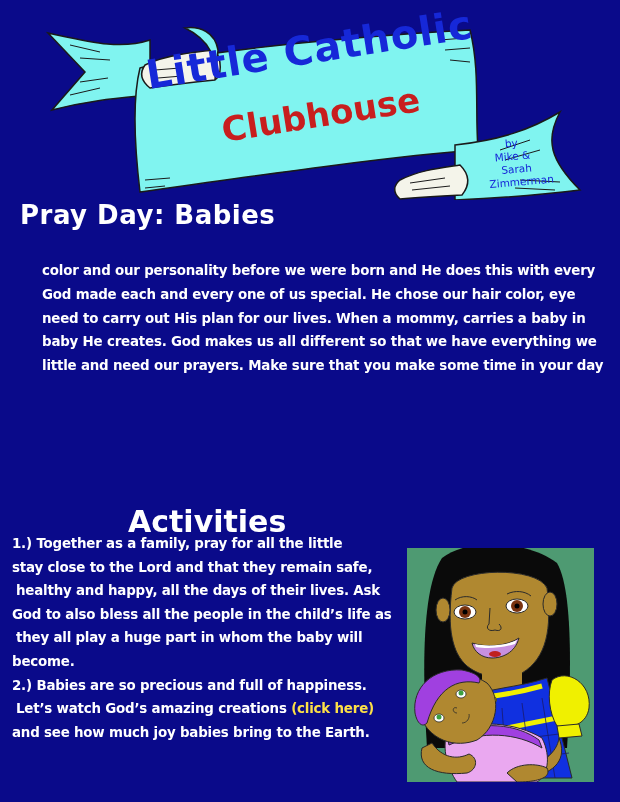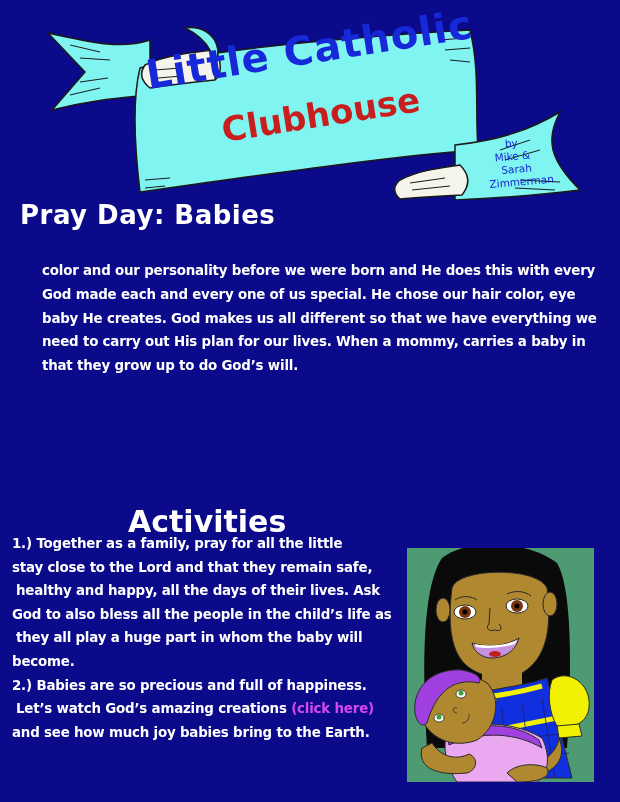--- a/index.html
+++ b/index.html
@@ -72,21 +72,21 @@
   .activities {
     position: absolute;
     left: 12px; top: 532px; width: 380px;
     font-size: 13.4px;
     line-height: 23.6px;
     font-weight: bold;
     letter-spacing: -0.2px;
   }
   .activities span { display: block; white-space: nowrap; }
   .activities .indent { padding-left: 4px; }
-  .link-text { color: #d946ef; cursor: pointer; }
+  .link-text { color: #fde047; cursor: pointer; }
 
   .illustration {
     position: absolute;
     left: 407px; top: 548px;
     width: 187px; height: 234px;
     background: #4e9a72;
     overflow: hidden;
   }
   .illustration svg { position: absolute; left: 0; top: 0; }
 </style>
@@ -123,23 +123,23 @@
     <span class="l3">Sarah</span>
     <span class="l4">Zimmerman</span>
   </div>
 </div>
 
 <div class="page-title">Pray Day: Babies</div>
 
 <div class="intro">
   <span>color and our personality before we were born and He does this with every</span>
   <span>God made each and every one of us special. He chose our hair color, eye</span>
+  <span>need to carry out His plan for our lives. When a mommy, carries a baby in</span>
   <span>baby He creates. God makes us all different so that we have everything we</span>
-  <span>need to carry out His plan for our lives. When a mommy, carries a baby in</span>
-  <span>that they grow up to do God’s will.</span>
+  <span>little and need our prayers. Make sure that you make some time in your day</span>
 </div>
 
 <div class="activities-title">Activities</div>
 
 <div class="activities">
   <span>1.) Together as a family, pray for all the little</span>
   <span>stay close to the Lord and that they remain safe,</span>
   <span class="indent"> healthy and happy, all the days of their lives. Ask</span>
   <span>God to also bless all the people in the child’s life as</span>
   <span class="indent"> they all play a huge part in whom the baby will</span>

